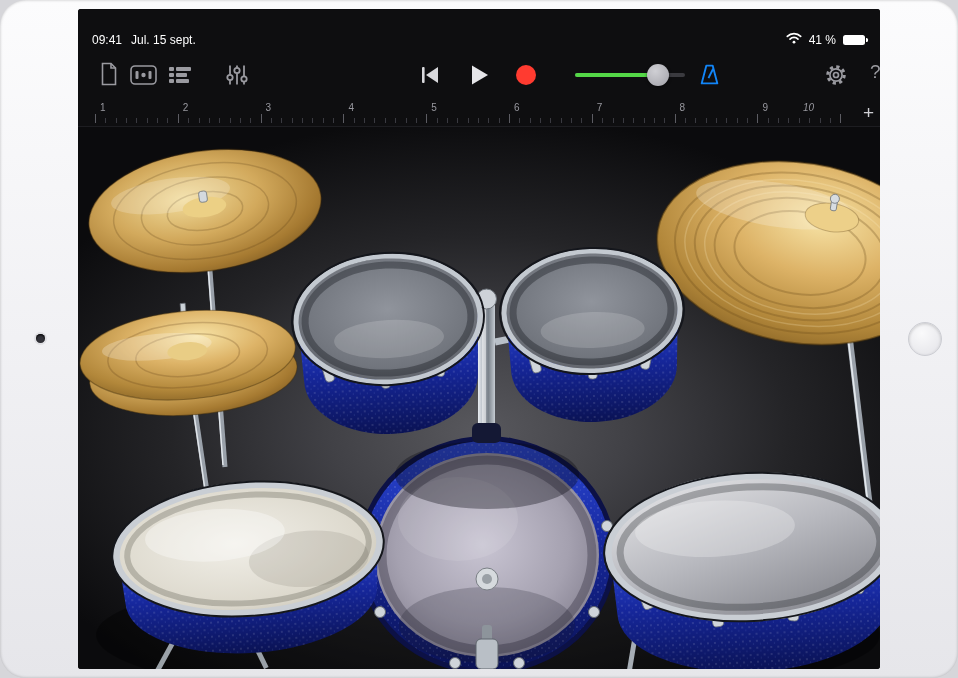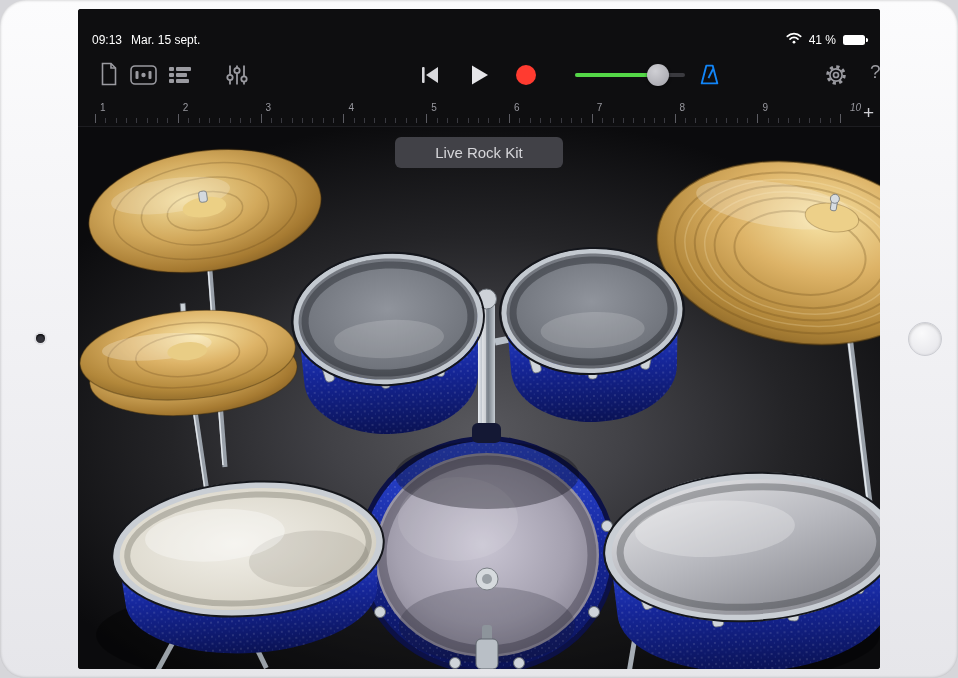--- a/index.html
+++ b/index.html
@@ -67,22 +67,22 @@
 <body>
 
 <div class="ipad">
   <div class="camera"></div>
   <div class="home-btn"></div>
 
   <div class="screen">
 
     <div class="status-bar">
       <div class="status-left">
-        <span>09:13</span>
-        <span>Mar. 15 sept.</span>
+        <span>09:41</span>
+        <span>Jul. 15 sept.</span>
       </div>
       <div class="status-right">
         <span>
           <svg width="16" height="12" viewBox="0 0 16 12" fill="none" stroke="#fff" stroke-width="1.7" stroke-linecap="round">
             <path d="M1.3 4.3 A 9.5 9.5 0 0 1 14.7 4.3"></path>
             <path d="M4 7.1 A 5.6 5.6 0 0 1 12 7.1"></path>
             <circle cx="8" cy="10.2" r="1.4" fill="#fff" stroke="none"></circle>
           </svg>
         </span>
         <span>41 %</span>
@@ -268,25 +268,24 @@
         <div class="tick major" style="left: 679.4px;"></div>
         <span class="bar-num" style="left: 684.4px;">9</span>
         <div class="tick minor" style="left: 689.75px;"></div>
         <div class="tick minor" style="left: 700.1px;"></div>
         <div class="tick minor" style="left: 710.45px;"></div>
         <div class="tick minor" style="left: 720.8px;"></div>
         <div class="tick minor" style="left: 731.15px;"></div>
         <div class="tick minor" style="left: 741.5px;"></div>
         <div class="tick minor" style="left: 751.85px;"></div>
         <div class="tick major" style="left: 762.2px;"></div>
-        <span class="bar-num" style="left: 772px; font-style: italic;">10</span>
+        <span class="bar-num" style="left: 725px; font-style: italic;">10</span>
       </div>
 
     <div class="stage">
-      <button class="kit-label">Live Rock Kit</button>
 
       <svg class="kit" viewBox="0 0 802 542" preserveAspectRatio="none">
         <defs>
           <radialGradient id="gold" cx="42%" cy="38%" r="72%">
             <stop offset="0%" stop-color="#f2dc9b"></stop>
               <stop offset="45%" stop-color="#d2a95c"></stop>
             <stop offset="80%" stop-color="#a67a31"></stop>
               <stop offset="100%" stop-color="#7d5a22"></stop>
           </radialGradient>
           <radialGradient id="goldBright" cx="55%" cy="30%" r="76%">

